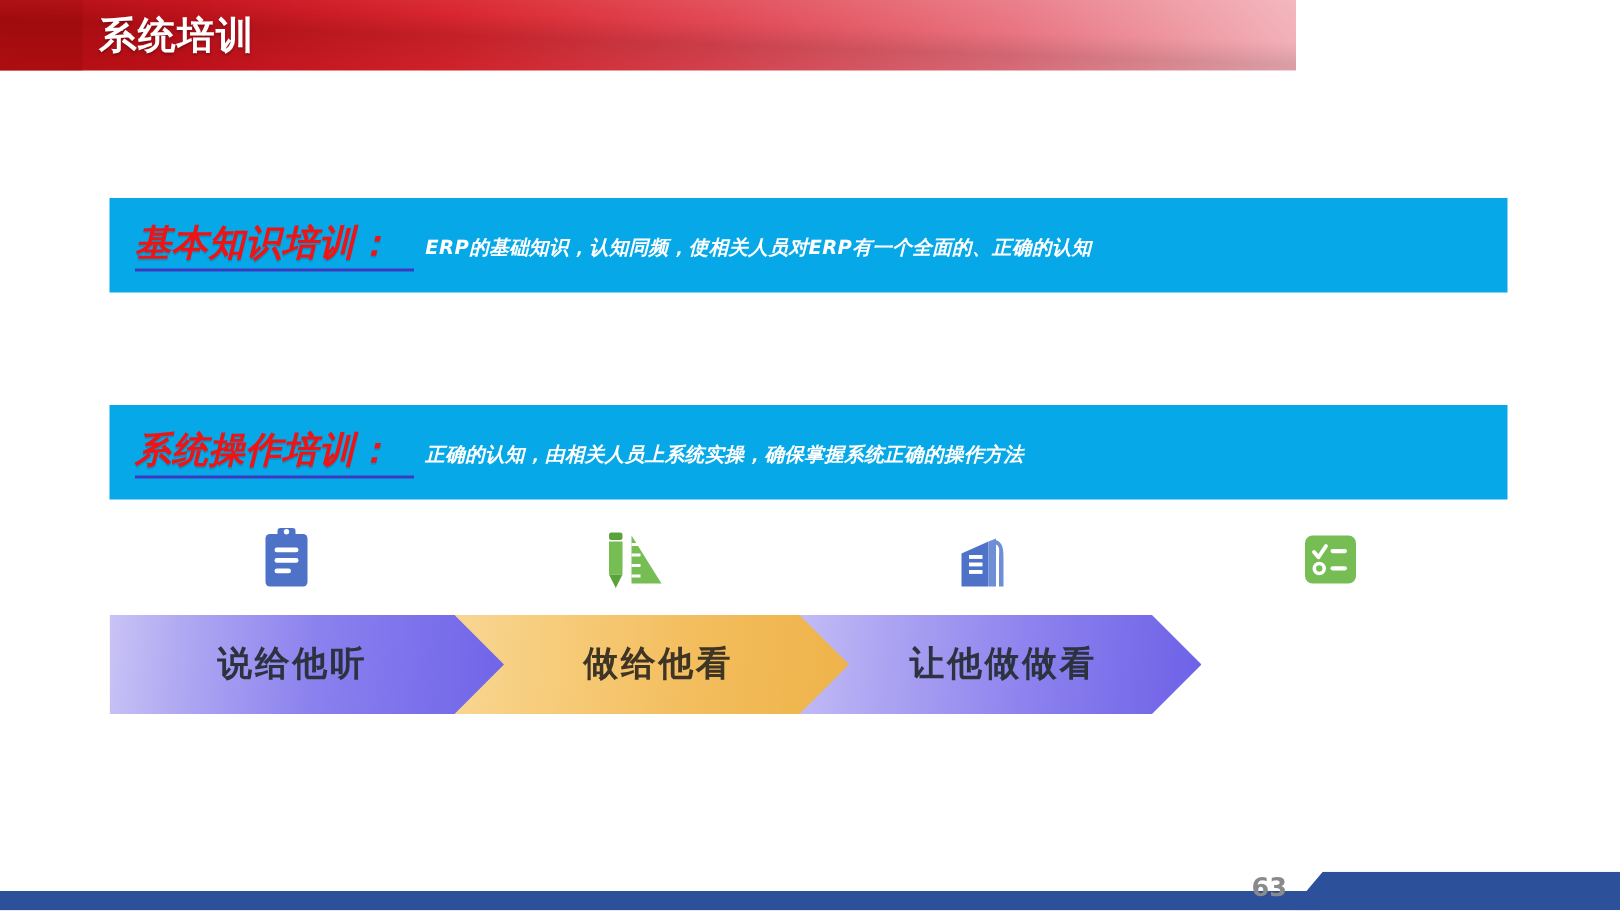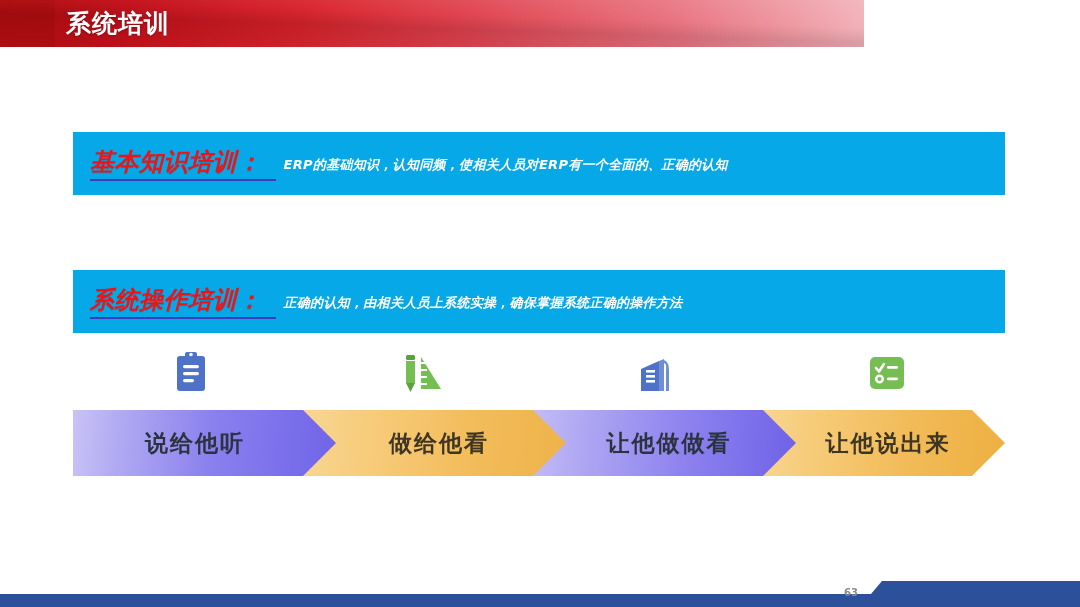--- a/index.html
+++ b/index.html
@@ -172,21 +172,21 @@
     position: absolute;
     left: 860px; bottom: 0;
     width: 220px; height: 26px;
     background: #2d509a;
     clip-path: polygon(22px 0, 220px 0, 220px 26px, 0 26px);
   }
   .page-number {
     position: absolute;
     right: 222px; bottom: 8px;
     color: #8a8a8a;
-    font-size: 10px;
+    font-size: 17px;
     font-weight: bold;
     line-height: 13px;
   }
 </style>
 </head>
 <body>
 
 <div class="header">
   <div class="header-left-block"></div>
   <div class="header-sheen"></div>
@@ -257,22 +257,19 @@
 <div class="arrow-row">
   <div class="chevron chev-0">
     <span class="txt-dark-blue">说给他听</span>
   </div>
   <div class="chevron chev-1">
     <span class="txt-dark-brown">做给他看</span>
   </div>
   <div class="chevron chev-2">
     <span class="txt-dark-blue">让他做做看</span>
   </div>
-  <div class="chevron chev-3">
-    <span class="txt-dark-brown">让他说出来</span>
-  </div>
 </div>
 
 <div class="footer">
   <div class="footer-bar-left"></div>
   <div class="footer-bar-right"></div>
   <div class="page-number">63</div>
 </div>
 
 </body></html>

